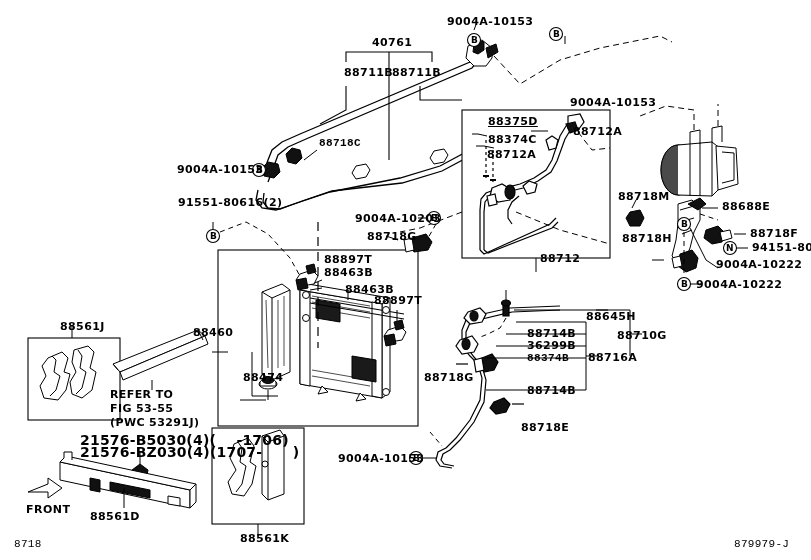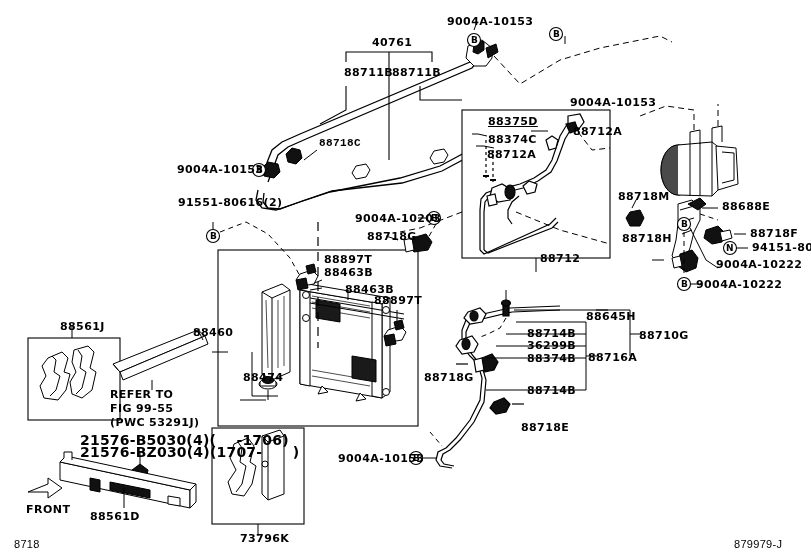--- a/index.html
+++ b/index.html
@@ -3,21 +3,21 @@
 <meta charset="utf-8">
 <style>
   html,body{margin:0;padding:0;background:#ffffff;}
   body{width:811px;height:560px;position:relative;overflow:hidden;
        font-family:"DejaVu Sans",sans-serif;color:#000;}
   #sheet{position:absolute;left:0;top:0;width:811px;height:560px;}
   svg{position:absolute;left:0;top:0;}
   .lbl{position:absolute;font-family:"DejaVu Sans",sans-serif;font-weight:bold;
        font-size:11px;letter-spacing:0.4px;white-space:pre;color:#000;line-height:13px;}
   .lbl.sm{font-size:14px;letter-spacing:0.2px;}
-  .corner{position:absolute;font-size:11px;font-weight:normal;font-family:Liberation Sans, sans-serif;
+  .corner{position:absolute;font-size:11px;font-weight:normal;font-family:Liberation Mono, monospace;
           letter-spacing:0.3px;}
   .front-lbl{position:absolute;font-size:11px;font-weight:bold;letter-spacing:0.5px;}
 </style>
 </head>
 <body>
 
 <div id="sheet">
 
 <svg width="811" height="560" viewBox="0 0 811 560">
   <g fill="none" stroke="#000" stroke-width="1">
@@ -417,35 +417,35 @@
 <div class="lbl" style="left:324px;top:253px;">88897T</div>
 <div class="lbl" style="left:324px;top:266px;">88463B</div>
 <div class="lbl" style="left:345px;top:283px;">88463B</div>
 <div class="lbl" style="left:374px;top:294px;">88897T</div>
 <div class="lbl" style="left:193px;top:326px;">88460</div>
 <div class="lbl" style="left:243px;top:371px;">88474</div>
 
 <div class="lbl" style="left:586px;top:310px;">88645H</div>
 <div class="lbl" style="left:527px;top:327px;">88714B</div>
 <div class="lbl" style="left:527px;top:339px;">36299B</div>
-<div class="lbl" style="left:527px;top:352px;">88374B</div>
+<div class="lbl" style="left:527px;top:352px;font-family:Liberation Mono, monospace;">88374B</div>
 <div class="lbl" style="left:588px;top:351px;">88716A</div>
-<div class="lbl" style="left:639px;top:329px;">88710G</div>
+<div class="lbl" style="left:617px;top:329px;">88710G</div>
 <div class="lbl" style="left:527px;top:384px;">88714B</div>
 <div class="lbl" style="left:424px;top:371px;">88718G</div>
 <div class="lbl" style="left:521px;top:421px;">88718E</div>
 <div class="lbl" style="left:338px;top:452px;">9004A-10153</div>
 
 <div class="lbl" style="left:48px;top:320px;margin-left:12px;">88561J</div>
-<div class="lbl" style="left:240px;top:532px;">73796K</div>
+<div class="lbl" style="left:240px;top:532px;">88561K</div>
 <div class="lbl" style="left:90px;top:510px;">88561D</div>
 <div class="lbl sm" style="left:80px;top:434px;">21576-B5030(4)(    -1706)</div>
 <div class="lbl sm" style="left:80px;top:446px;">21576-BZ030(4)(1707-      )</div>
 
-<div class="lbl" style="left:110px;top:388px;line-height:14px;"><span>REFER TO</span><br><span>FIG 99-55</span><br><span>(PWC 53291J)</span></div>
+<div class="lbl" style="left:110px;top:388px;line-height:14px;"><span>REFER TO</span><br><span>FIG 53-55</span><br><span>(PWC 53291J)</span></div>
 
 <div class="front-lbl" style="left:26px;top:503px;">FRONT</div>
 
 <div class="corner" style="left:14px;top:538px;">8718</div>
 <div class="corner" style="left:734px;top:538px;">879979-J</div>
 
 <div class="lbl" style="left:471px;top:34px;font-size:9px;">B</div>
 <div class="lbl" style="left:256px;top:164px;font-size:9px;">B</div>
 <div class="lbl" style="left:553px;top:28px;font-size:9px;">B</div>
 <div class="lbl" style="left:210px;top:230px;font-size:9px;">B</div>

